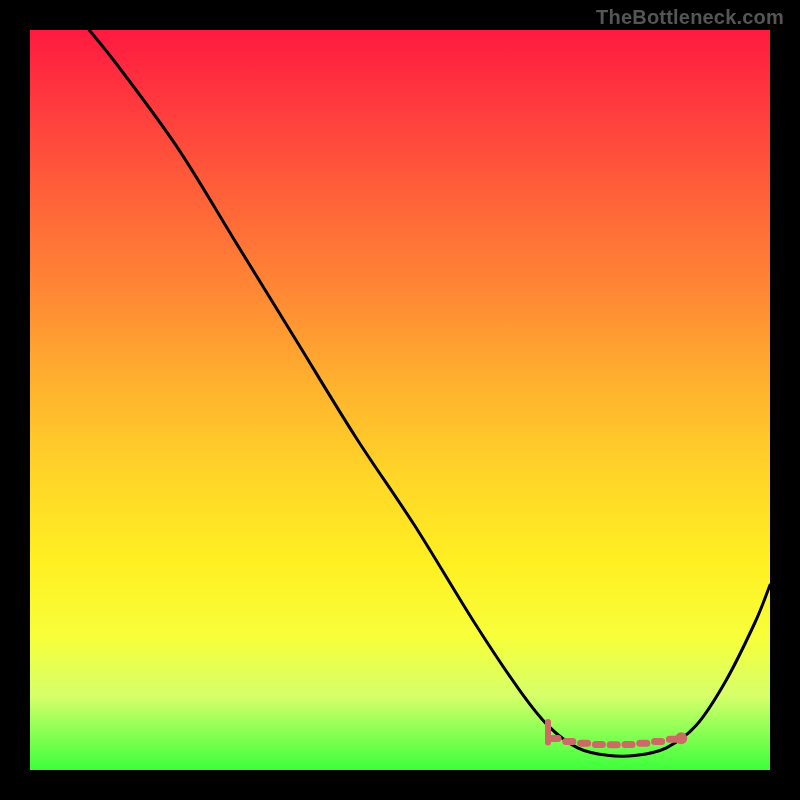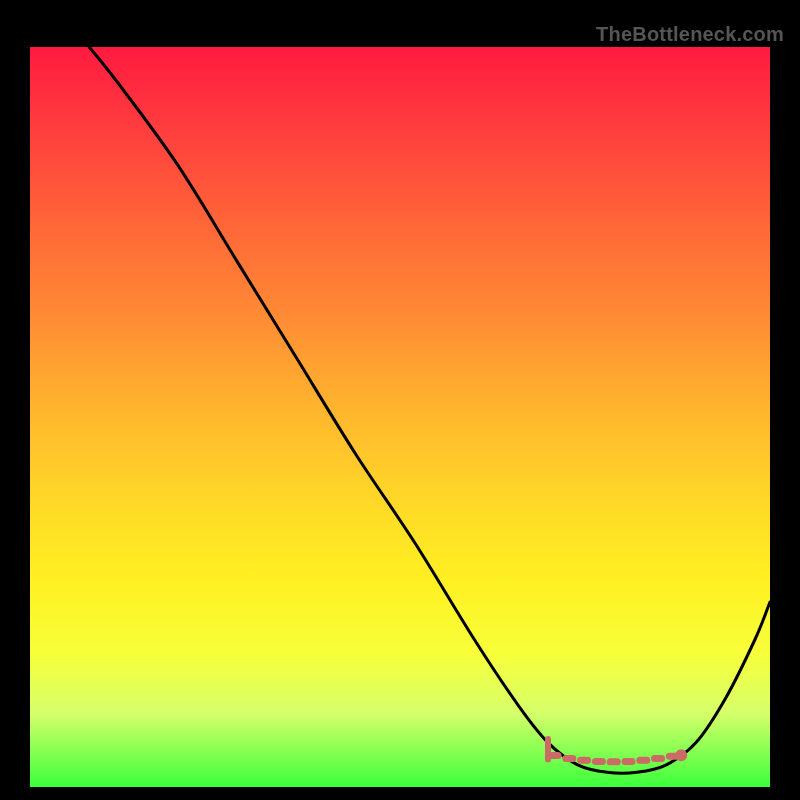--- a/index.html
+++ b/index.html
@@ -7,21 +7,21 @@
     padding: 0;
     width: 800px;
     height: 800px;
     background: #000;
     overflow: hidden;
     font-family: Arial, Helvetica, sans-serif;
   }
   .frame {
     position: absolute;
     left: 0;
-    top: 17px;
+    top: 0;
     width: 800px;
     height: 652px;
     background: #000;
   }
   .plot {
     position: absolute;
     left: 30px;
     top: 30px;
     width: 740px;
     height: 740px;

